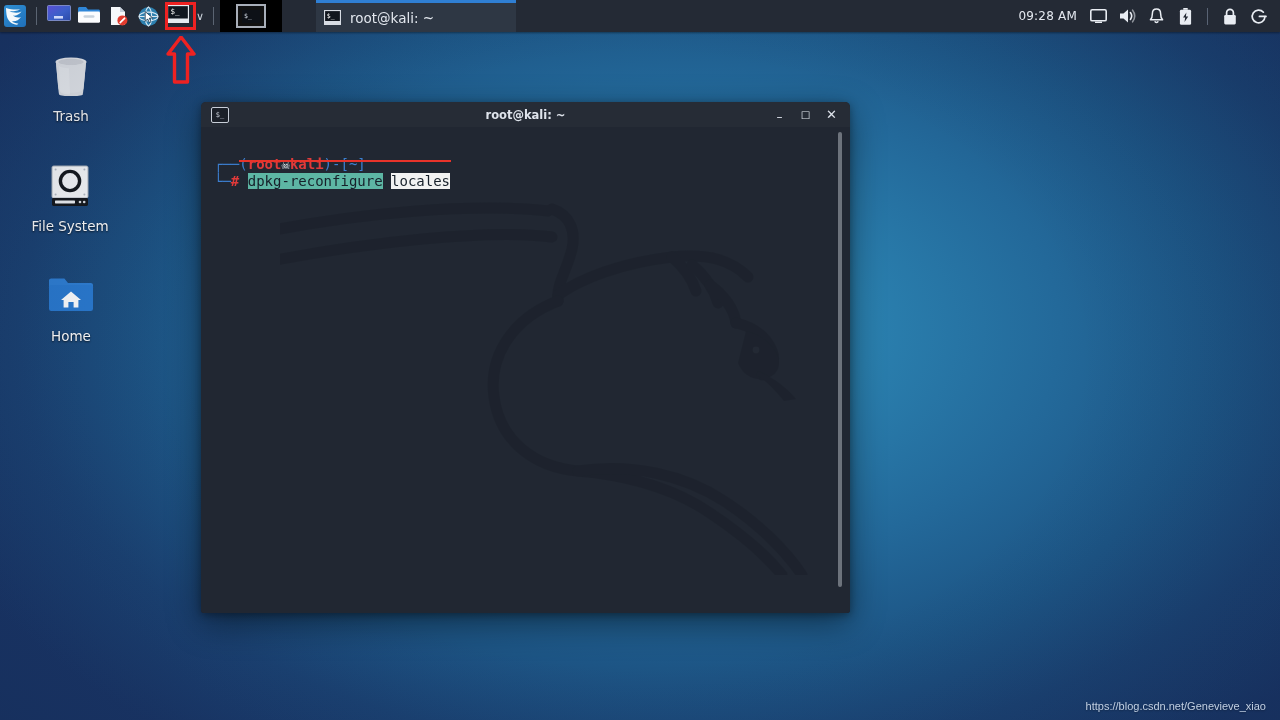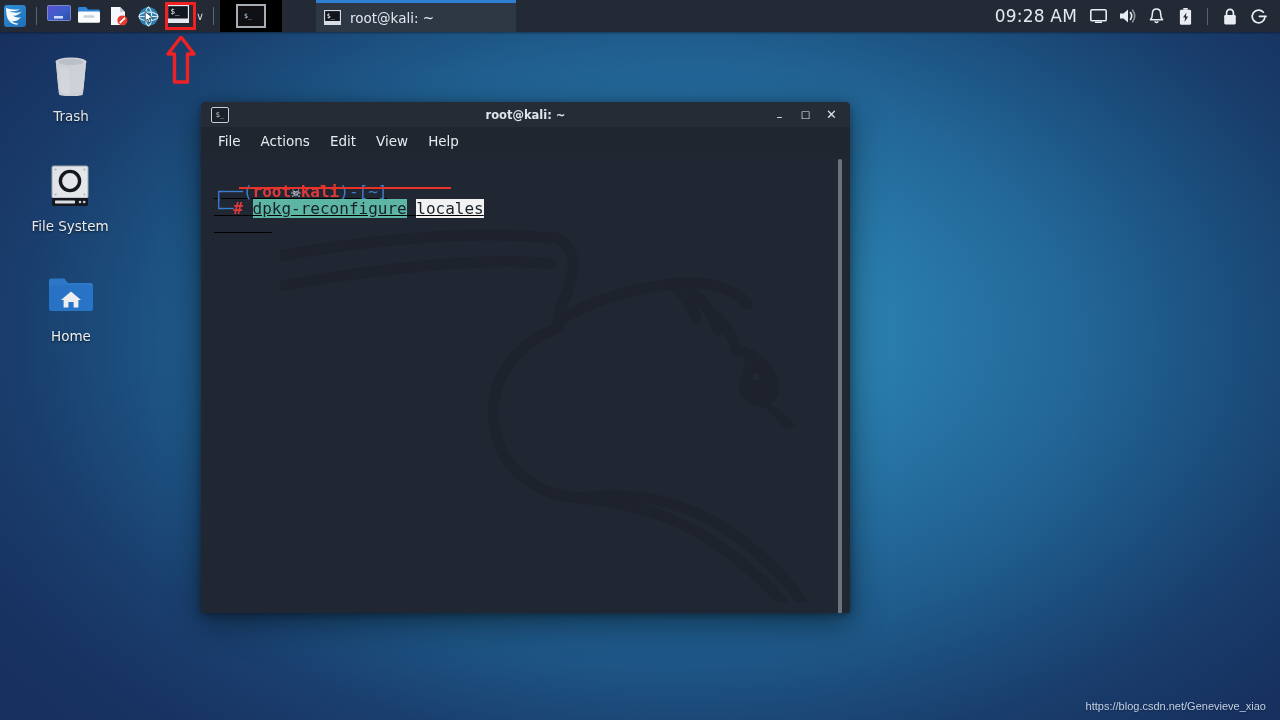--- a/index.html
+++ b/index.html
@@ -87,21 +87,21 @@
   }
   .taskbtn .label { white-space: nowrap; }
 
   .panel-spacer { flex: 1 1 auto; }
 
   .tray {
     display: flex; align-items: center; gap: 10px;
     height: 32px; padding-right: 12px; margin-left: auto;
   }
   .clock {
-    color: #e4e9f0; font-size: 17px; letter-spacing: .2px;
+    color: #e4e9f0; font-size: 12px; letter-spacing: .2px;
     margin-right: 2px; white-space: nowrap;
   }
   .tray-icon {
     width: 19px; height: 19px;
     display: flex; align-items: center; justify-content: center;
     color: #e9edf3;
   }
   .tray-sep { width: 1px; height: 17px; background: #596374; margin: 0 2px; }
 
   
@@ -192,25 +192,24 @@
   .term-dragon {
     position: absolute;
     right: 10px; top: 18px;
     width: 560px; height: 430px;
     opacity: 0.5;
     pointer-events: none;
   }
   .term-text {
     position: absolute; left: 13px; top: 12px;
     font-family: "DejaVu Sans Mono", monospace;
-    font-size: 16px;
+    font-size: 14px;
     line-height: 17px;
     white-space: pre;
     z-index: 2;
-    text-decoration: underline;
   }
   .c-blue  { color: #3c7fd0; }
   .c-red   { color: #e03a3a; font-weight: bold; }
   .c-skull { color: #e6e9ee; }
   .hl-cmd  {
     background: #5db6a4; color: #17202a;
     box-shadow: 0 0 0 0 transparent;
   }
   .hl-arg  { background: #f2f2f2; color: #17202a; }
   .cmd-underline {
@@ -459,27 +458,20 @@
     <div class="term-title">
       <span class="tt-icon">$_</span>
       <span class="tt-text">root@kali: ~</span>
       <span class="tt-btns">
         <span class="tt-btn min">–</span>
         <span class="tt-btn max">□</span>
         <span class="tt-btn close">✕</span>
       </span>
     </div>
 
-    <div class="term-menu">
-      <span class="mi">File</span>
-      <span class="mi">Actions</span>
-      <span class="mi">Edit</span>
-      <span class="mi">View</span>
-      <span class="mi">Help</span>
-    </div>
 
     <div class="term-body">
 
       <svg class="term-dragon" viewBox="0 0 560 430">
         <g fill="none" stroke="#1a1f29" stroke-width="11" stroke-linecap="round">
           <path d="M-40 92 C80 66 200 58 268 66"></path>
           <path d="M-30 120 C90 96 210 84 272 92"></path>
           <path d="M272 64 C290 70 296 86 292 104 C286 128 276 140 278 156"></path>
           <path d="M278 150 C300 134 340 118 392 112 C430 108 452 116 468 132"></path>
           <path d="M392 112 C404 122 412 134 416 146"></path>

